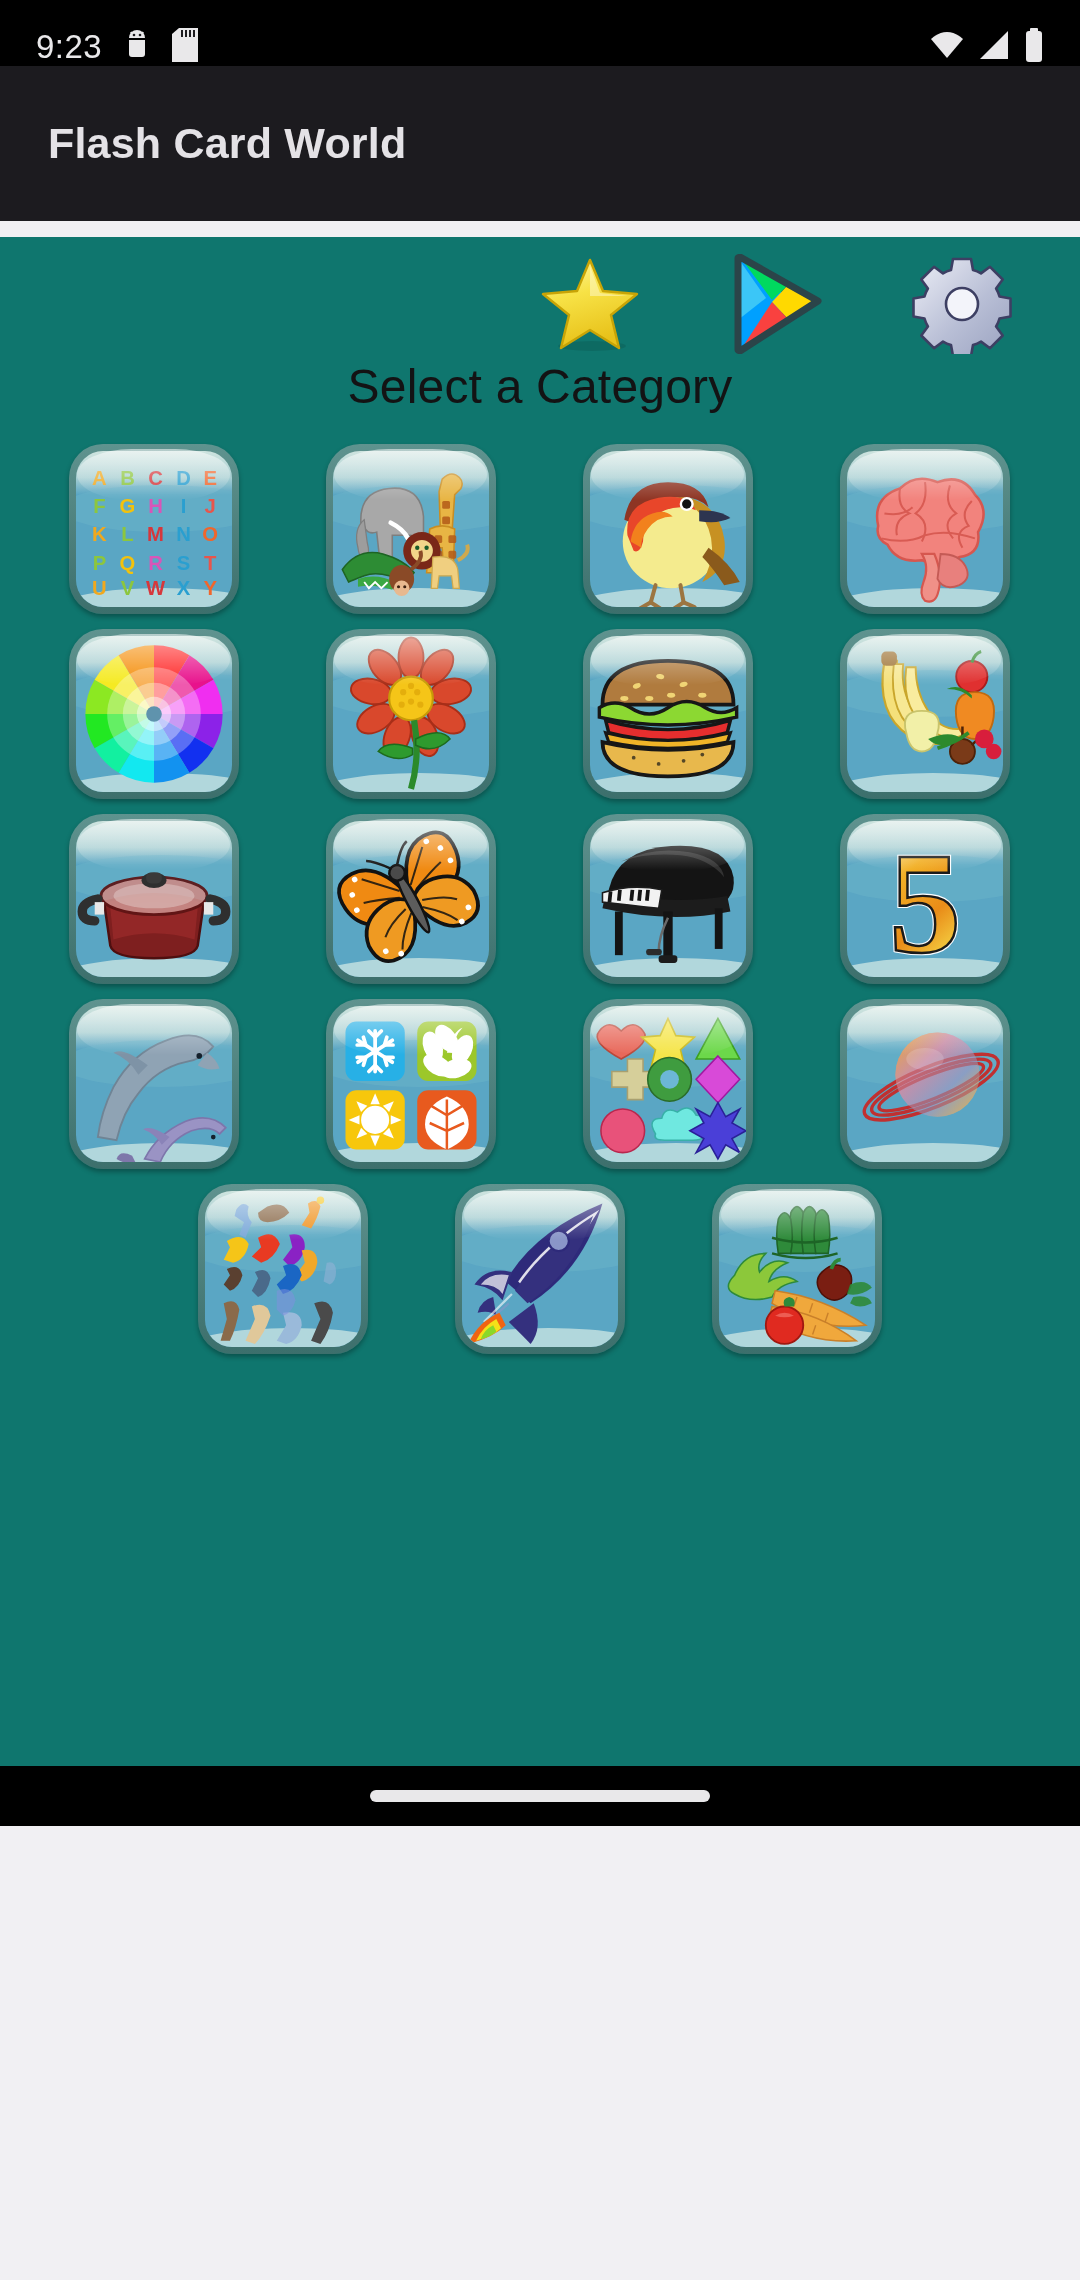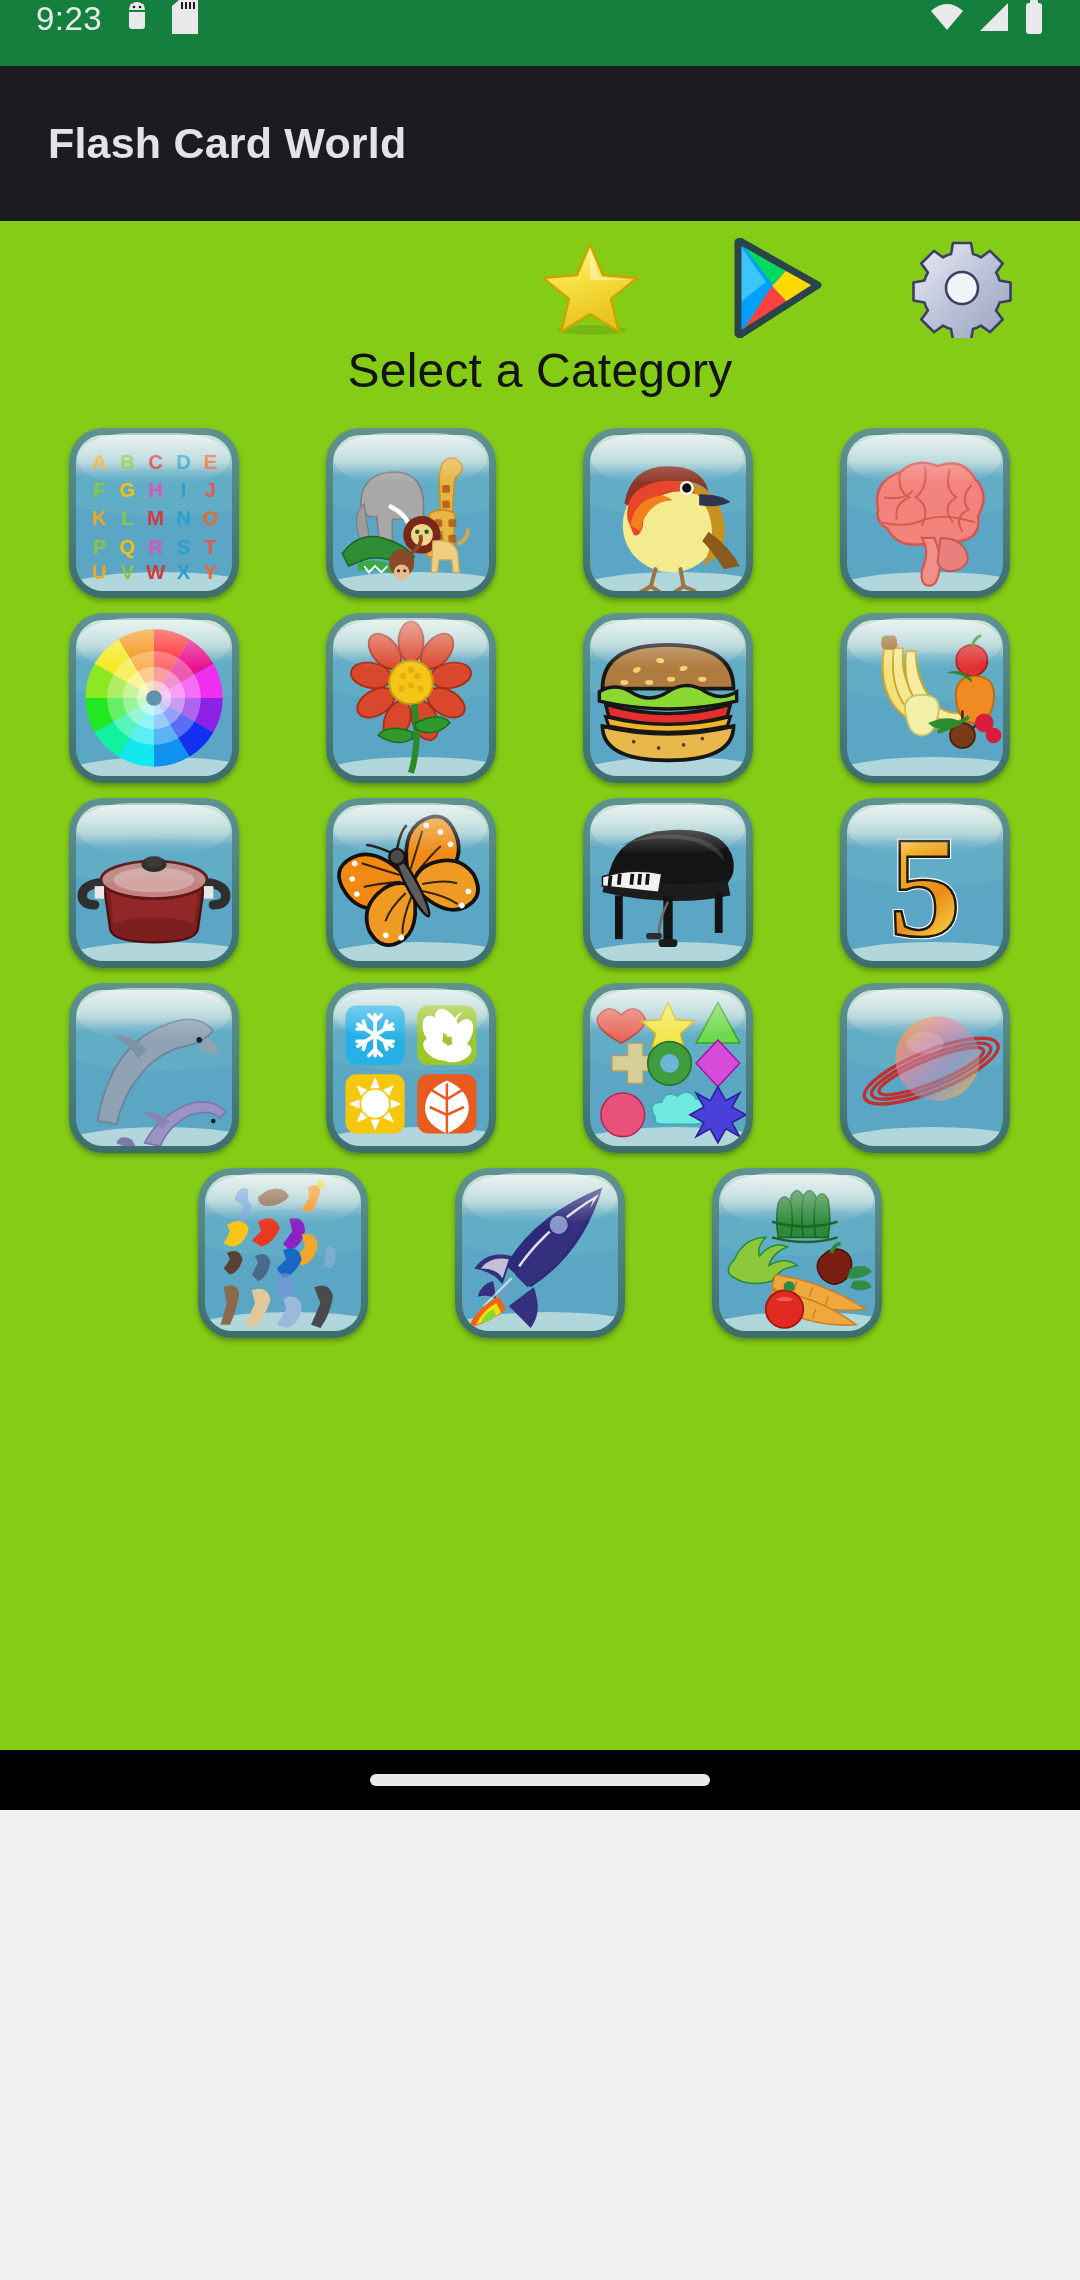--- a/index.html
+++ b/index.html
@@ -5,37 +5,37 @@
   * { margin:0; padding:0; box-sizing:border-box; }
   html,body { width:1080px; height:2280px; }
   body {
     font-family:"Liberation Sans", sans-serif;
     background:#f1f0f3;
     overflow:hidden;
   }
 
   
   #status-bar{
-    height:66px; background:#15803d; color:#e9e8ea;
-    display:flex; align-items:flex-start; padding:0 36px;
+    height:66px; background:#000000; color:#e9e8ea;
+    display:flex; align-items:flex-end; padding:0 36px;
   }
   #status-clock{ font-size:33px; letter-spacing:.5px; }
   .status-left{ display:flex; align-items:center; gap:20px; flex:1; }
   .status-right{ display:flex; align-items:center; gap:14px; }
   .sicon{ display:block; }
 
   
   #app-bar{
     height:155px; background:#1c1b1f; color:#e4e2e6;
     display:flex; align-items:center; padding:0 48px;
   }
   #app-title{ font-size:43px; font-weight:700; letter-spacing:.2px; }
 
   
-  #content{ background:#84cc16; height:1589px; position:relative; }
+  #content{ background:#0f766e; height:1589px; position:relative;margin-top:16px; }
 
   #toolbar{
     display:flex; justify-content:flex-end; align-items:center;
     gap:78px; padding:18px 64px 0 0; height:120px;
   }
   .tool-btn{ width:108px; height:100px; display:flex; align-items:center; justify-content:center; cursor:pointer; }
 
   #page-heading{
     text-align:center; font-size:48px; color:#131314;
     font-weight:400; margin-top:2px; margin-bottom:30px;

